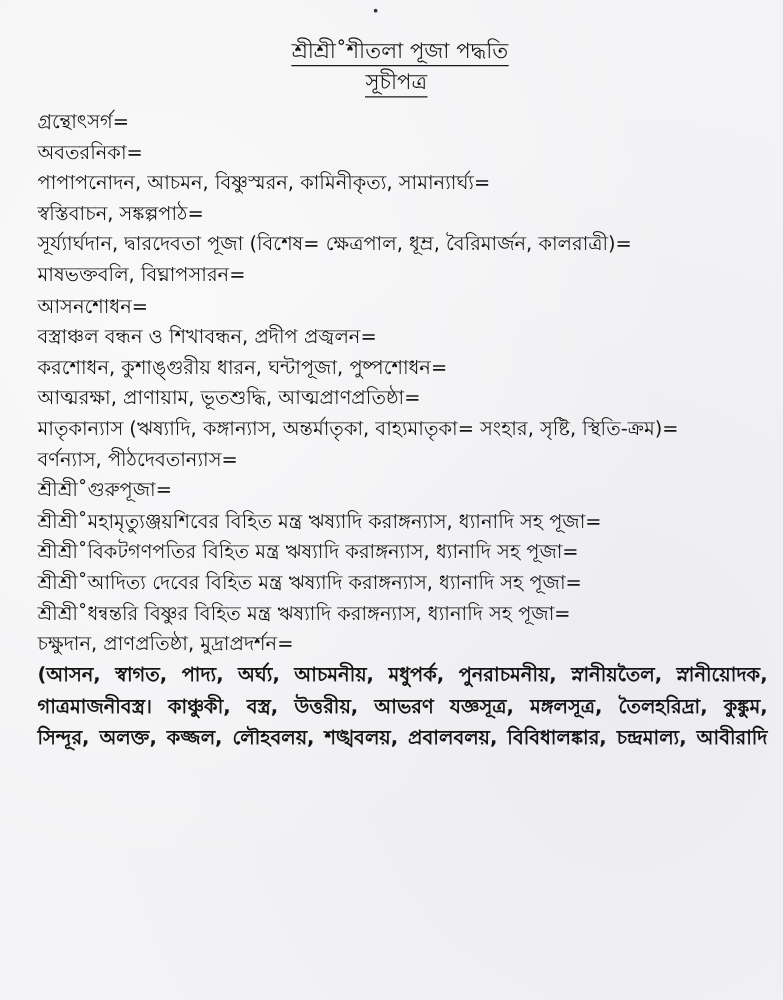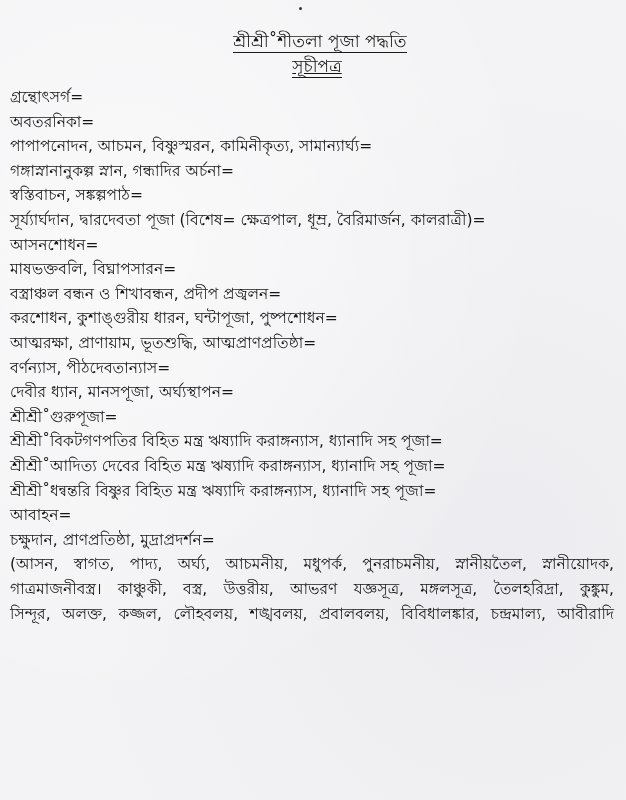--- a/index.html
+++ b/index.html
@@ -55,51 +55,52 @@
       left: 0;
       width: 634px;
       text-align: center;
       font-size: 17px;
       line-height: 22px;
       white-space: nowrap;
     }
     .subtitle span {
       border-bottom: 1.5px solid #1a1a1a;
       padding-bottom: 1px;
-      text-decoration: underline;
     }
     .toc {
       position: absolute;
       top: 85px;
       left: 10px;
       width: 604px;
       margin: 0;
       padding: 0;
       list-style: none;
     }
     .toc li {
       font-size: 15.5px;
       line-height: 24.6px;
       height: 24.6px;
       white-space: nowrap;
       overflow: visible;
+      margin-left: 20px;
     }
     .toc li.wrap {
       white-space: normal;
       height: auto;
       text-align: justify;
       text-align-last: justify;
       line-height: 25px;
     }
     .toc li.wrap .ln {
       display: block;
       text-align: justify;
       text-align-last: justify;
       white-space: nowrap;
       height: 25px;
+      font-weight: bold;
     }
     .toc li.wrap .ln.last {
       text-align-last: justify;
     }
   </style>
 </head>
 <body>
 
 <div class="page">
   <div class="speck"></div>
@@ -109,35 +110,34 @@
   </div>
 
   <div class="subtitle">
     <span>সূচীপত্র</span>
   </div>
 
   <ul class="toc">
     <li>গ্রন্থোৎসর্গ=</li>
     <li>অবতরনিকা=</li>
     <li>পাপাপনোদন, আচমন, বিষ্ণুস্মরন, কামিনীকৃত্য, সামান্যার্ঘ্য=</li>
-    <li>গঙ্গাস্নানানুকল্প স্নান, গন্ধাদির অর্চনা=</li>
     <li>স্বস্তিবাচন, সঙ্কল্পপাঠ=</li>
     <li>সূর্য্যার্ঘদান, দ্বারদেবতা পূজা (বিশেষ= ক্ষেত্রপাল, ধূম্র, বৈরিমার্জন, কালরাত্রী)=</li>
+    <li>মাষভক্তবলি, বিঘ্নাপসারন=</li>
     <li>আসনশোধন=</li>
-    <li>মাষভক্তবলি, বিঘ্নাপসারন=</li>
     <li>বস্ত্রাঞ্চল বন্ধন ও শিখাবন্ধন, প্রদীপ প্রজ্বলন=</li>
     <li>করশোধন, কুশাঙ্গুরীয় ধারন, ঘন্টাপূজা, পুষ্পশোধন=</li>
     <li>আত্মরক্ষা, প্রাণায়াম, ভূতশুদ্ধি, আত্মপ্রাণপ্রতিষ্ঠা=</li>
+    <li>মাতৃকান্যাস (ঋষ্যাদি, কঙ্গান্যাস, অন্তর্মাতৃকা, বাহ্যমাতৃকা= সংহার, সৃষ্টি, স্থিতি-ক্রম)=</li>
     <li>বর্ণন্যাস, পীঠদেবতান্যাস=</li>
-    <li>দেবীর ধ্যান, মানসপূজা, অর্ঘ্যস্থাপন=</li>
     <li>শ্রীশ্রী˚গুরুপূজা=</li>
+    <li>শ্রীশ্রী˚মহামৃত্যুঞ্জয়শিবের বিহিত মন্ত্র ঋষ্যাদি করাঙ্গন্যাস, ধ্যানাদি সহ পূজা=</li>
     <li>শ্রীশ্রী˚বিকটগণপতির বিহিত মন্ত্র ঋষ্যাদি করাঙ্গন্যাস, ধ্যানাদি সহ পূজা=</li>
     <li>শ্রীশ্রী˚আদিত্য দেবের বিহিত মন্ত্র ঋষ্যাদি করাঙ্গন্যাস, ধ্যানাদি সহ পূজা=</li>
     <li>শ্রীশ্রী˚ধন্বন্তরি বিষ্ণুর বিহিত মন্ত্র ঋষ্যাদি করাঙ্গন্যাস, ধ্যানাদি সহ পূজা=</li>
-    <li>আবাহন=</li>
     <li>চক্ষুদান, প্রাণপ্রতিষ্ঠা, মুদ্রাপ্রদর্শন=</li>
     <li class="wrap">
       <span class="ln">(আসন, স্বাগত, পাদ্য, অর্ঘ্য, আচমনীয়, মধুপর্ক, পুনরাচমনীয়, স্নানীয়তৈল, স্নানীয়োদক,</span>
       <span class="ln">গাত্রমাজনীবস্ত্র। কাঞ্চুকী, বস্ত্র, উত্তরীয়, আভরণ যজ্ঞসূত্র, মঙ্গলসূত্র, তৈলহরিদ্রা, কুঙ্কুম,</span>
       <span class="ln last">সিন্দূর, অলক্ত, কজ্জল, লৌহবলয়, শঙ্খবলয়, প্রবালবলয়, বিবিধালঙ্কার, চন্দ্রমাল্য, আবীরাদি</span>
     </li>
   </ul>
 </div>
 
 </body></html>

